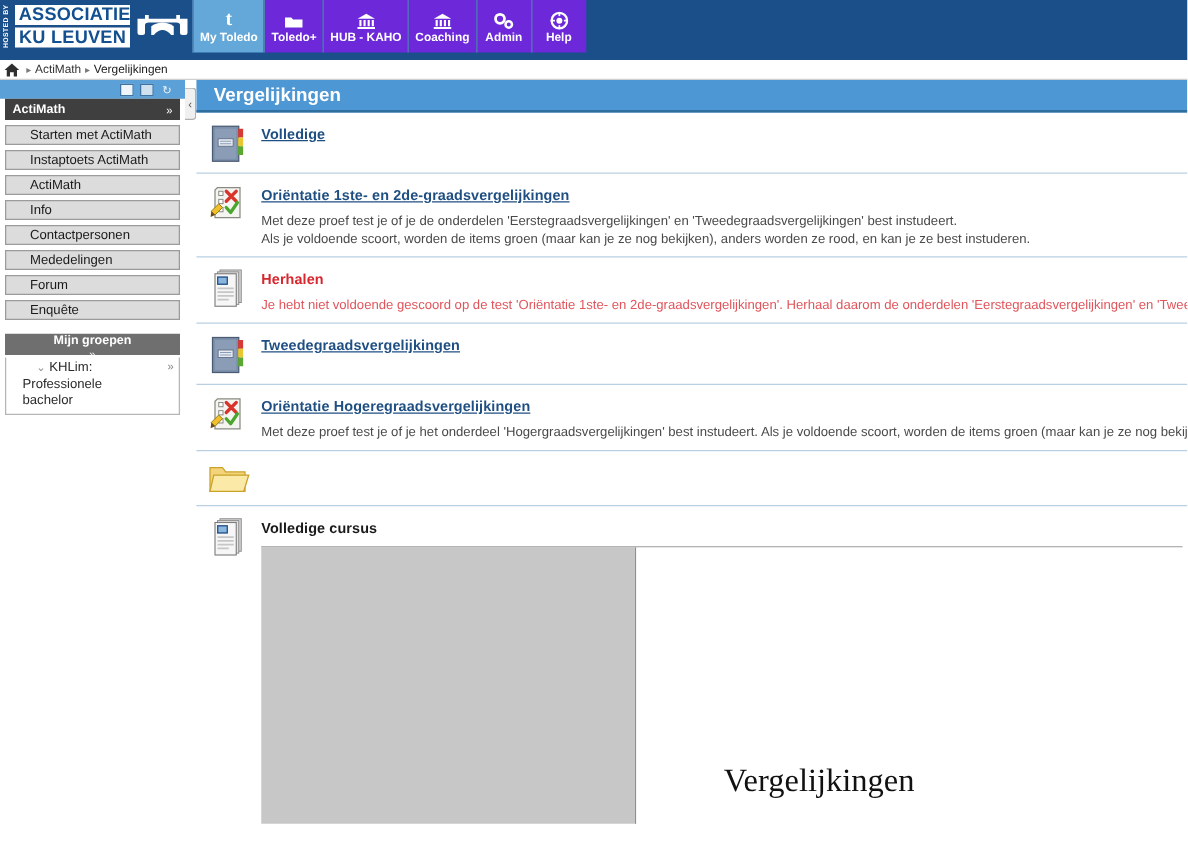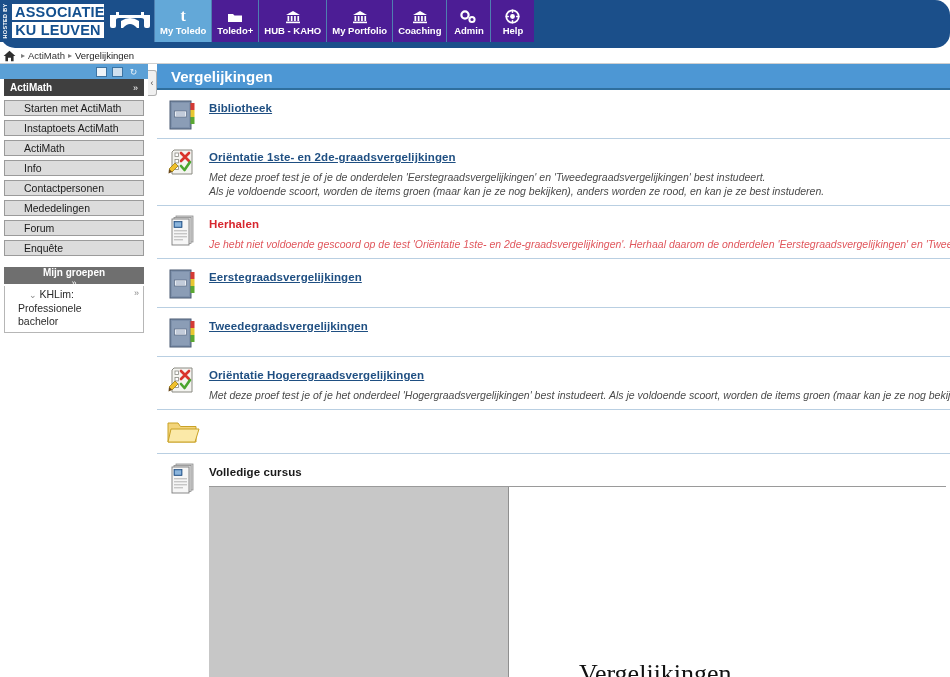--- a/index.html
+++ b/index.html
@@ -9,21 +9,21 @@
     overflow: hidden;
     background: #ffffff;
     font-family: "Liberation Sans", sans-serif;
   }
 
   
   #topbar {
     position: relative;
     width: 950px; height: 48px;
     background: #1b4f8a;
-    display: flex; align-items: stretch; border-radius: 15px;
+    display: flex; align-items: stretch;
   }
   .hosted-by {
     width: 11px; height: 42px;
     background: #1b4f8a;
     color: #ffffff;
     font-size: 5.5px;
     font-weight: bold;
     letter-spacing: .3px;
     display: flex; align-items: center; justify-content: center;
     flex: 0 0 11px;
@@ -64,21 +64,21 @@
     min-width: 44px;
     padding: 2px 5px 2px 5px;
     border-left: 1px solid #4e7fb0;
     display: flex; flex-direction: column;
     align-items: center; justify-content: center;
     color: #ffffff;
     font-size: 9.5px;
     line-height: 11px;
     font-weight: bold;
     cursor: pointer;
-    background: #4c1d95;
+    background: #6d28d9;
     white-space: nowrap;
   }
   .navtab.active { background: #63a8d8; color: #ffffff; }
   .navtab .ticon {
     height: 17px;
     display: flex; align-items: flex-end; justify-content: center;
     margin-bottom: 1px;
   }
 
   
@@ -215,21 +215,20 @@
   .citem-title.red {
     color: #d7262e; text-decoration: none; cursor: default;
   }
   .citem-title.plain {
     color: #1a1a1a; text-decoration: none; cursor: default;
   }
   .citem-desc {
     font-size: 10.5px; color: #4a4a4a;
     line-height: 14px; margin-top: 5px;
     white-space: nowrap;
-    font-style: italic;
   }
   .citem-desc.red { color: #e0565c; }
 
   
   .docviewer {
     margin-top: 6px;
     display: flex;
     height: 222px;
     width: 100%;
     border-top: 1px solid #9a9a9a;
@@ -301,33 +300,20 @@
             <rect x="2.5" y="6" width="1.7" height="5" fill="#ffffff"></rect>
             <rect x="5.8" y="6" width="1.7" height="5" fill="#ffffff"></rect>
             <rect x="9.1" y="6" width="1.7" height="5" fill="#ffffff"></rect>
             <rect x="12.4" y="6" width="1.7" height="5" fill="#ffffff"></rect>
             <rect x="1" y="11.6" width="14" height="1.6" fill="#ffffff"></rect>
           </svg>
       </div>
       <span>HUB - KAHO</span>
     </div>
 
-    <div class="navtab">
-      <div class="ticon">
-        <svg width="16" height="14" viewBox="0 0 16 14">
-            <path d="M8 1 L15 5 L1 5 Z" fill="#ffffff"></path>
-            <rect x="2.5" y="6" width="1.7" height="5" fill="#ffffff"></rect>
-            <rect x="5.8" y="6" width="1.7" height="5" fill="#ffffff"></rect>
-            <rect x="9.1" y="6" width="1.7" height="5" fill="#ffffff"></rect>
-            <rect x="12.4" y="6" width="1.7" height="5" fill="#ffffff"></rect>
-            <rect x="1" y="11.6" width="14" height="1.6" fill="#ffffff"></rect>
-          </svg>
-      </div>
-      <span>My Portfolio</span>
-    </div>
 
     <div class="navtab">
       <div class="ticon">
         <svg width="16" height="14" viewBox="0 0 16 14">
             <path d="M8 1 L15 5 L1 5 Z" fill="#ffffff"></path>
             <rect x="2.5" y="6" width="1.7" height="5" fill="#ffffff"></rect>
             <rect x="5.8" y="6" width="1.7" height="5" fill="#ffffff"></rect>
             <rect x="9.1" y="6" width="1.7" height="5" fill="#ffffff"></rect>
             <rect x="12.4" y="6" width="1.7" height="5" fill="#ffffff"></rect>
             <rect x="1" y="11.6" width="14" height="1.6" fill="#ffffff"></rect>
@@ -446,21 +432,21 @@
           <rect x="4" y="4" width="17" height="24" fill="#8b9db6"></rect>
           <rect x="22.5" y="4" width="4" height="7" fill="#d43b35"></rect>
           <rect x="22.5" y="11" width="4" height="7" fill="#e8c731"></rect>
           <rect x="22.5" y="18" width="4" height="7" fill="#5aa832"></rect>
           <rect x="6.5" y="12" width="12" height="6" fill="#e8ecf2" stroke="#5b6c85" stroke-width="0.7"></rect>
           <line x1="8" y1="14" x2="17" y2="14" stroke="#8b9db6" stroke-width="0.8"></line>
           <line x1="8" y1="16" x2="17" y2="16" stroke="#8b9db6" stroke-width="0.8"></line>
         </svg>
       </div>
       <div class="citem-body">
-        <div class="citem-title">Bibliotheek</div>
+        <div class="citem-title">Volledige</div>
       </div>
     </div>
 
     <div class="citem">
       <div class="citem-icon">
         <svg width="32" height="30" viewBox="0 0 32 30">
           <path d="M7 2 L25 2 L25 26 L5 26 L5 4 Z" fill="#f4f4f0" stroke="#8a8a82" stroke-width="1"></path>
           <rect x="8" y="5" width="3.4" height="3.4" fill="#ffffff" stroke="#8a8a82" stroke-width="0.8"></rect>
           <rect x="8" y="11.5" width="3.4" height="3.4" fill="#ffffff" stroke="#8a8a82" stroke-width="0.8"></rect>
           <rect x="8" y="18" width="3.4" height="3.4" fill="#ffffff" stroke="#8a8a82" stroke-width="0.8"></rect>
@@ -490,37 +476,20 @@
           <rect x="5" y="21" width="13" height="1.4" fill="#c6c6c6"></rect>
           <rect x="5" y="24" width="9" height="1.4" fill="#c6c6c6"></rect>
         </svg>
       </div>
       <div class="citem-body">
         <div class="citem-title red">Herhalen</div>
         <div class="citem-desc red">Je hebt niet voldoende gescoord op de test 'Oriëntatie 1ste- en 2de-graadsvergelijkingen'. Herhaal daarom de onderdelen 'Eerstegraadsvergelijkingen' en 'Tweedegraadsvergelijkingen'.</div>
       </div>
     </div>
 
-    <div class="citem">
-      <div class="citem-icon">
-        <svg width="30" height="32" viewBox="0 0 30 32">
-          <rect x="2" y="2" width="21" height="28" fill="#7d90ab" stroke="#4b5a73" stroke-width="1"></rect>
-          <rect x="4" y="4" width="17" height="24" fill="#8b9db6"></rect>
-          <rect x="22.5" y="4" width="4" height="7" fill="#d43b35"></rect>
-          <rect x="22.5" y="11" width="4" height="7" fill="#e8c731"></rect>
-          <rect x="22.5" y="18" width="4" height="7" fill="#5aa832"></rect>
-          <rect x="6.5" y="12" width="12" height="6" fill="#e8ecf2" stroke="#5b6c85" stroke-width="0.7"></rect>
-          <line x1="8" y1="14" x2="17" y2="14" stroke="#8b9db6" stroke-width="0.8"></line>
-          <line x1="8" y1="16" x2="17" y2="16" stroke="#8b9db6" stroke-width="0.8"></line>
-        </svg>
-      </div>
-      <div class="citem-body">
-        <div class="citem-title">Eerstegraadsvergelijkingen</div>
-      </div>
-    </div>
 
     <div class="citem">
       <div class="citem-icon">
         <svg width="30" height="32" viewBox="0 0 30 32">
           <rect x="2" y="2" width="21" height="28" fill="#7d90ab" stroke="#4b5a73" stroke-width="1"></rect>
           <rect x="4" y="4" width="17" height="24" fill="#8b9db6"></rect>
           <rect x="22.5" y="4" width="4" height="7" fill="#d43b35"></rect>
           <rect x="22.5" y="11" width="4" height="7" fill="#e8c731"></rect>
           <rect x="22.5" y="18" width="4" height="7" fill="#5aa832"></rect>
           <rect x="6.5" y="12" width="12" height="6" fill="#e8ecf2" stroke="#5b6c85" stroke-width="0.7"></rect>

